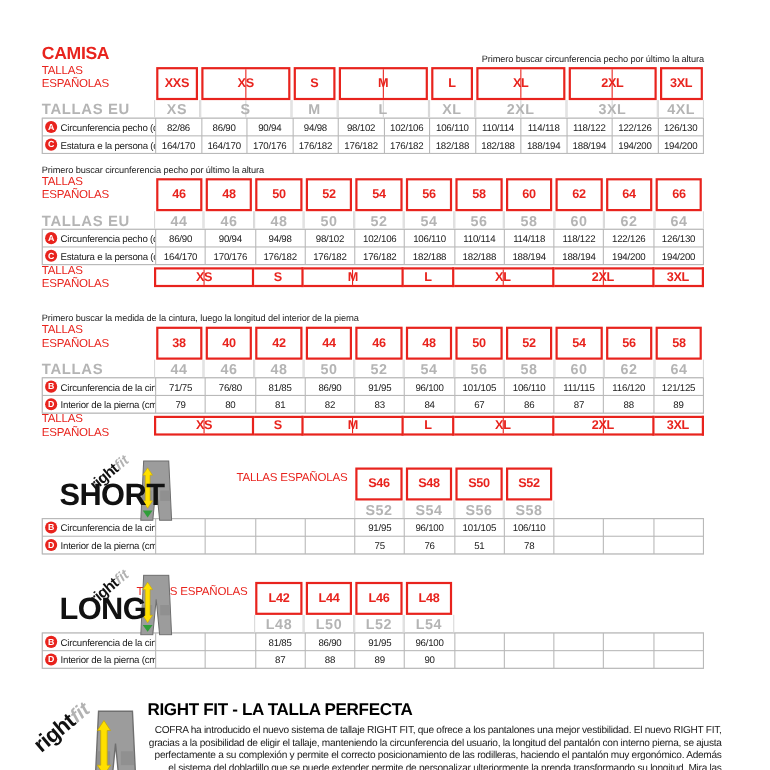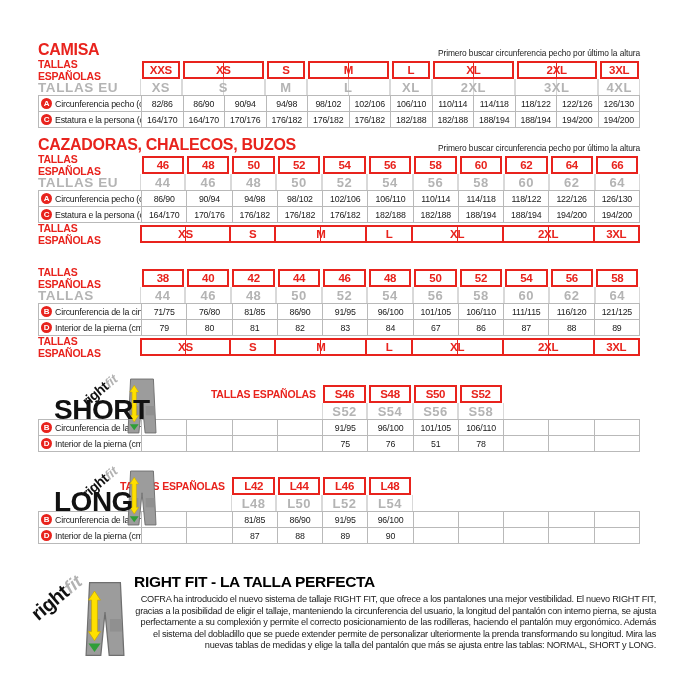--- a/index.html
+++ b/index.html
@@ -20,28 +20,28 @@
 
   
   .g12, .g11{ display:grid; width:100%; align-items:stretch; }
   .g12{ grid-template-columns:102px repeat(12,1fr); }
   .g11{ grid-template-columns:102px repeat(11,1fr); }
 
   .cell{ display:flex; align-items:center; justify-content:center; }
 
   
   .redbox{
-    border:2px solid var(--red); margin:0 1.5px; height:18px;
+    border:2px solid var(--red); margin:0 1.5px; height:30px;
     color:var(--red); font-weight:700; font-size:11.5px; letter-spacing:-0.3px;
   }
   .sp2{
     background:linear-gradient(currentColor,currentColor) center / 1px 100% no-repeat;
   }
   .eslbl{
-    color:var(--red); font-weight:700; font-size:10.5px; letter-spacing:-0.2px;
+    color:var(--red); font-weight:400; font-size:10.5px; letter-spacing:-0.2px;
     justify-content:flex-end; padding-right:6px; height:18px;
   }
   
   .grayrow .cell{ height:16px; }
   .grayc{
     color:var(--gray-txt); font-weight:700; font-size:13px; letter-spacing:0.5px;
     border-left:1px solid var(--grayline); border-right:1px solid var(--grayline);
   }
   .grayc.sp2{ background:linear-gradient(#d4d4d4,#d4d4d4) center / 1px 100% no-repeat; }
   .eulbl{
@@ -161,21 +161,20 @@
         <div class="cell">182/188</div>
         <div class="cell">188/194</div>
         <div class="cell">188/194</div>
         <div class="cell">194/200</div>
         <div class="cell">194/200</div>
     </div>
   </div>
 
   <div class="sec sec-caza">
     <div class="sec-head">
-      <div class="sec-title">CAZADORAS, CHALECOS, BUZOS</div>
       <div class="note">Primero buscar circunferencia pecho por último la altura</div>
     </div>
     <div class="g11">
       <div class="cell eslbl">TALLAS ESPAÑOLAS</div>
       <div class="cell redbox">46</div>
         <div class="cell redbox">48</div>
         <div class="cell redbox">50</div>
         <div class="cell redbox">52</div>
         <div class="cell redbox">54</div>
         <div class="cell redbox">56</div>
@@ -238,20 +237,21 @@
         <div class="cell redsz sp2" style="grid-column: span 2;">M</div>
         <div class="cell redsz">L</div>
         <div class="cell redsz sp2" style="grid-column: span 2;">XL</div>
         <div class="cell redsz sp2" style="grid-column: span 2;">2XL</div>
         <div class="cell redsz">3XL</div>
     </div>
   </div>
 
   <div class="sec sec-pant">
     <div class="sec-head">
+      <div class="note">Primero buscar la medida de la cintura, luego la longitud del interior de la pierna</div>
     </div>
     <div class="g11">
       <div class="cell eslbl">TALLAS ESPAÑOLAS</div>
       <div class="cell redbox">38</div>
         <div class="cell redbox">40</div>
         <div class="cell redbox">42</div>
         <div class="cell redbox">44</div>
         <div class="cell redbox">46</div>
         <div class="cell redbox">48</div>
         <div class="cell redbox">50</div>

